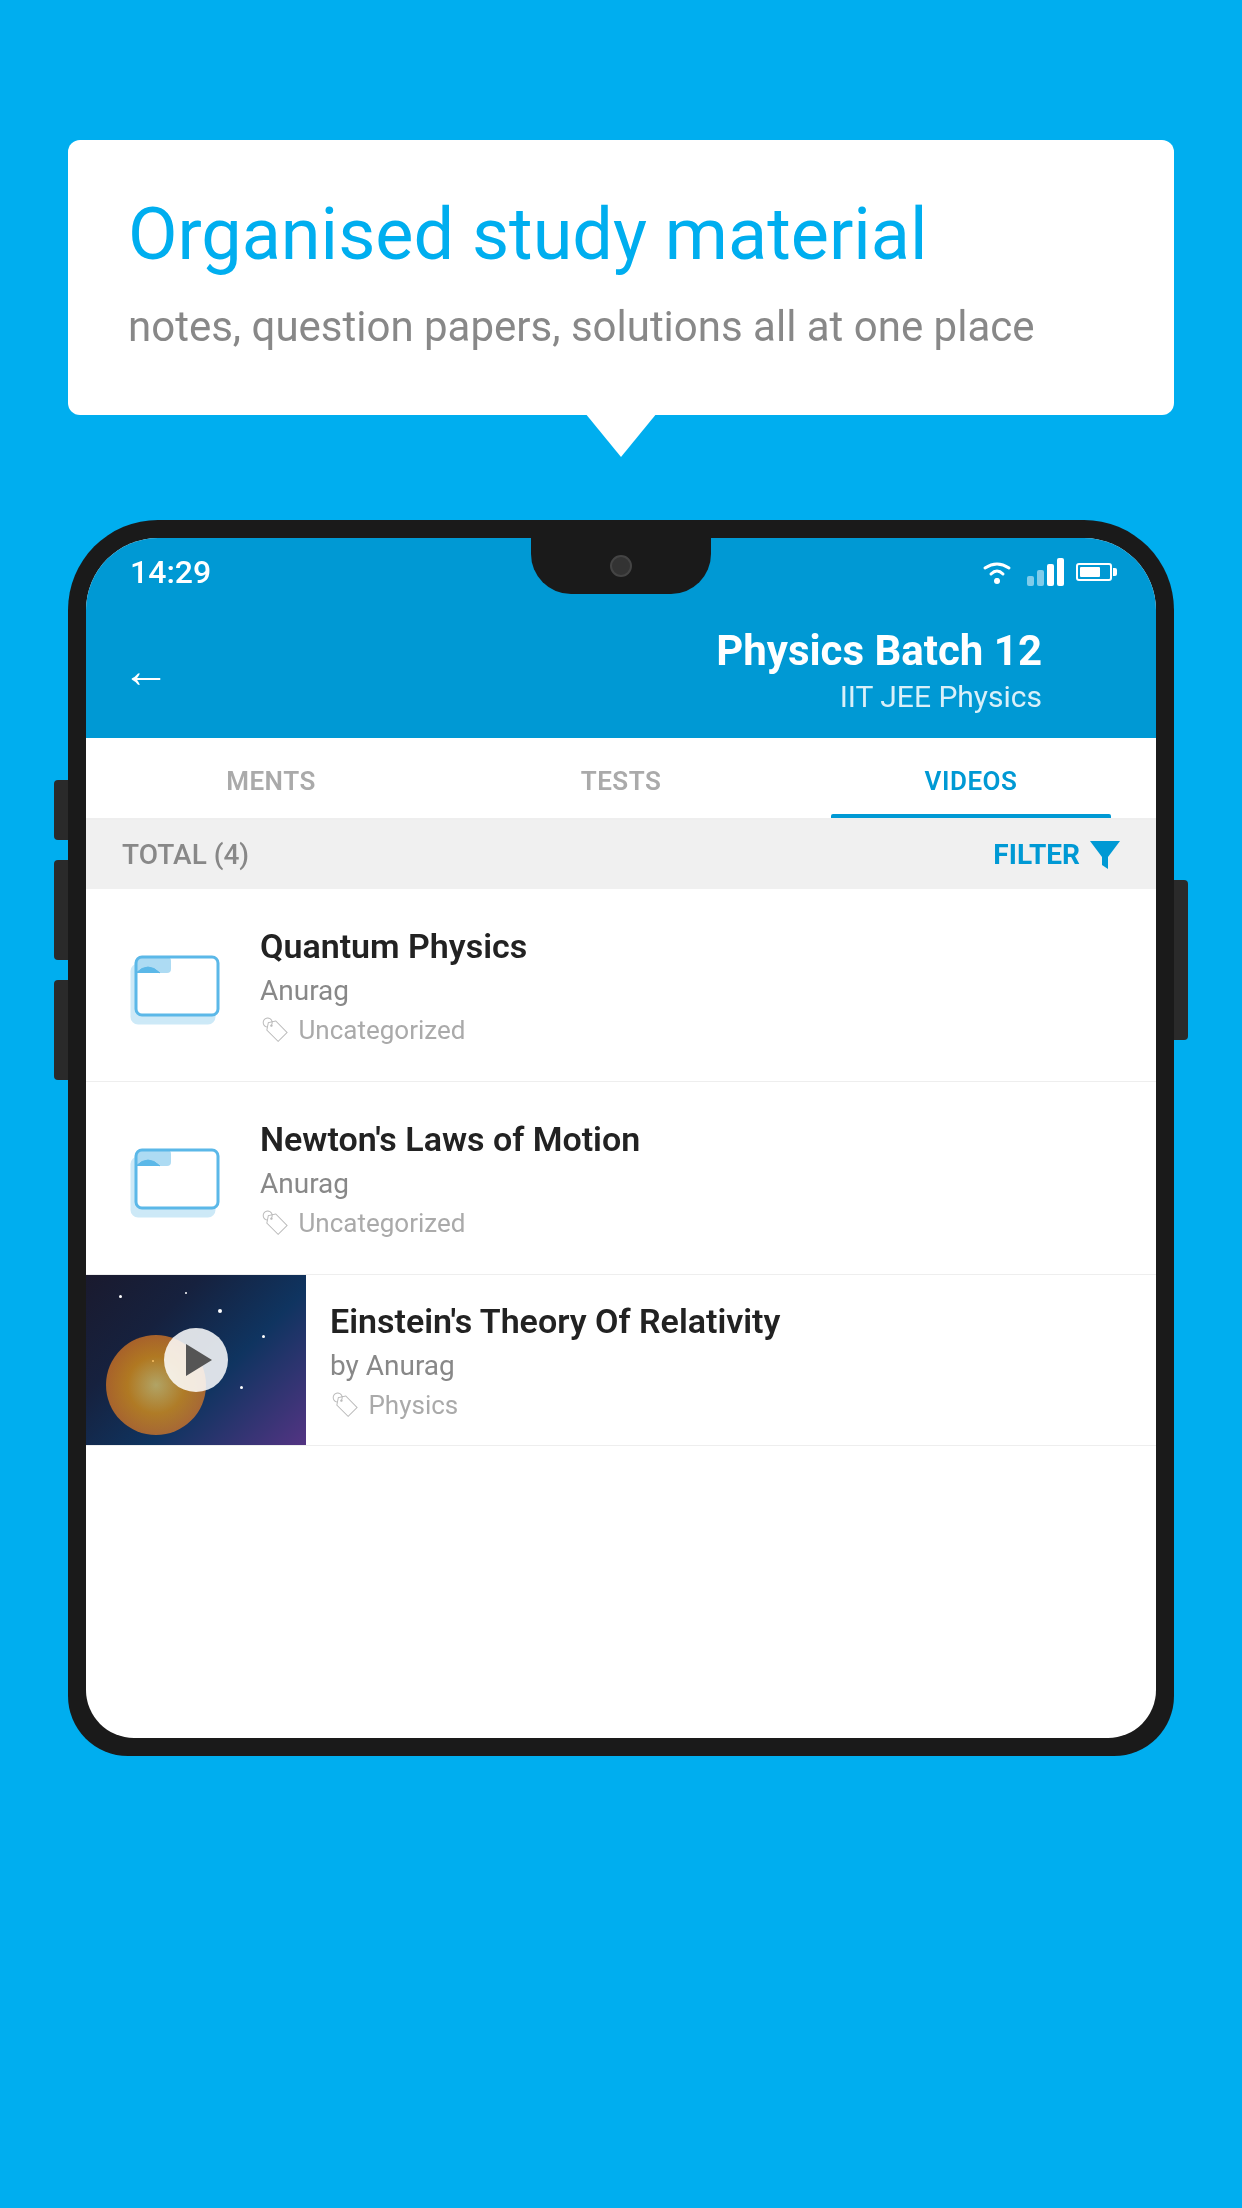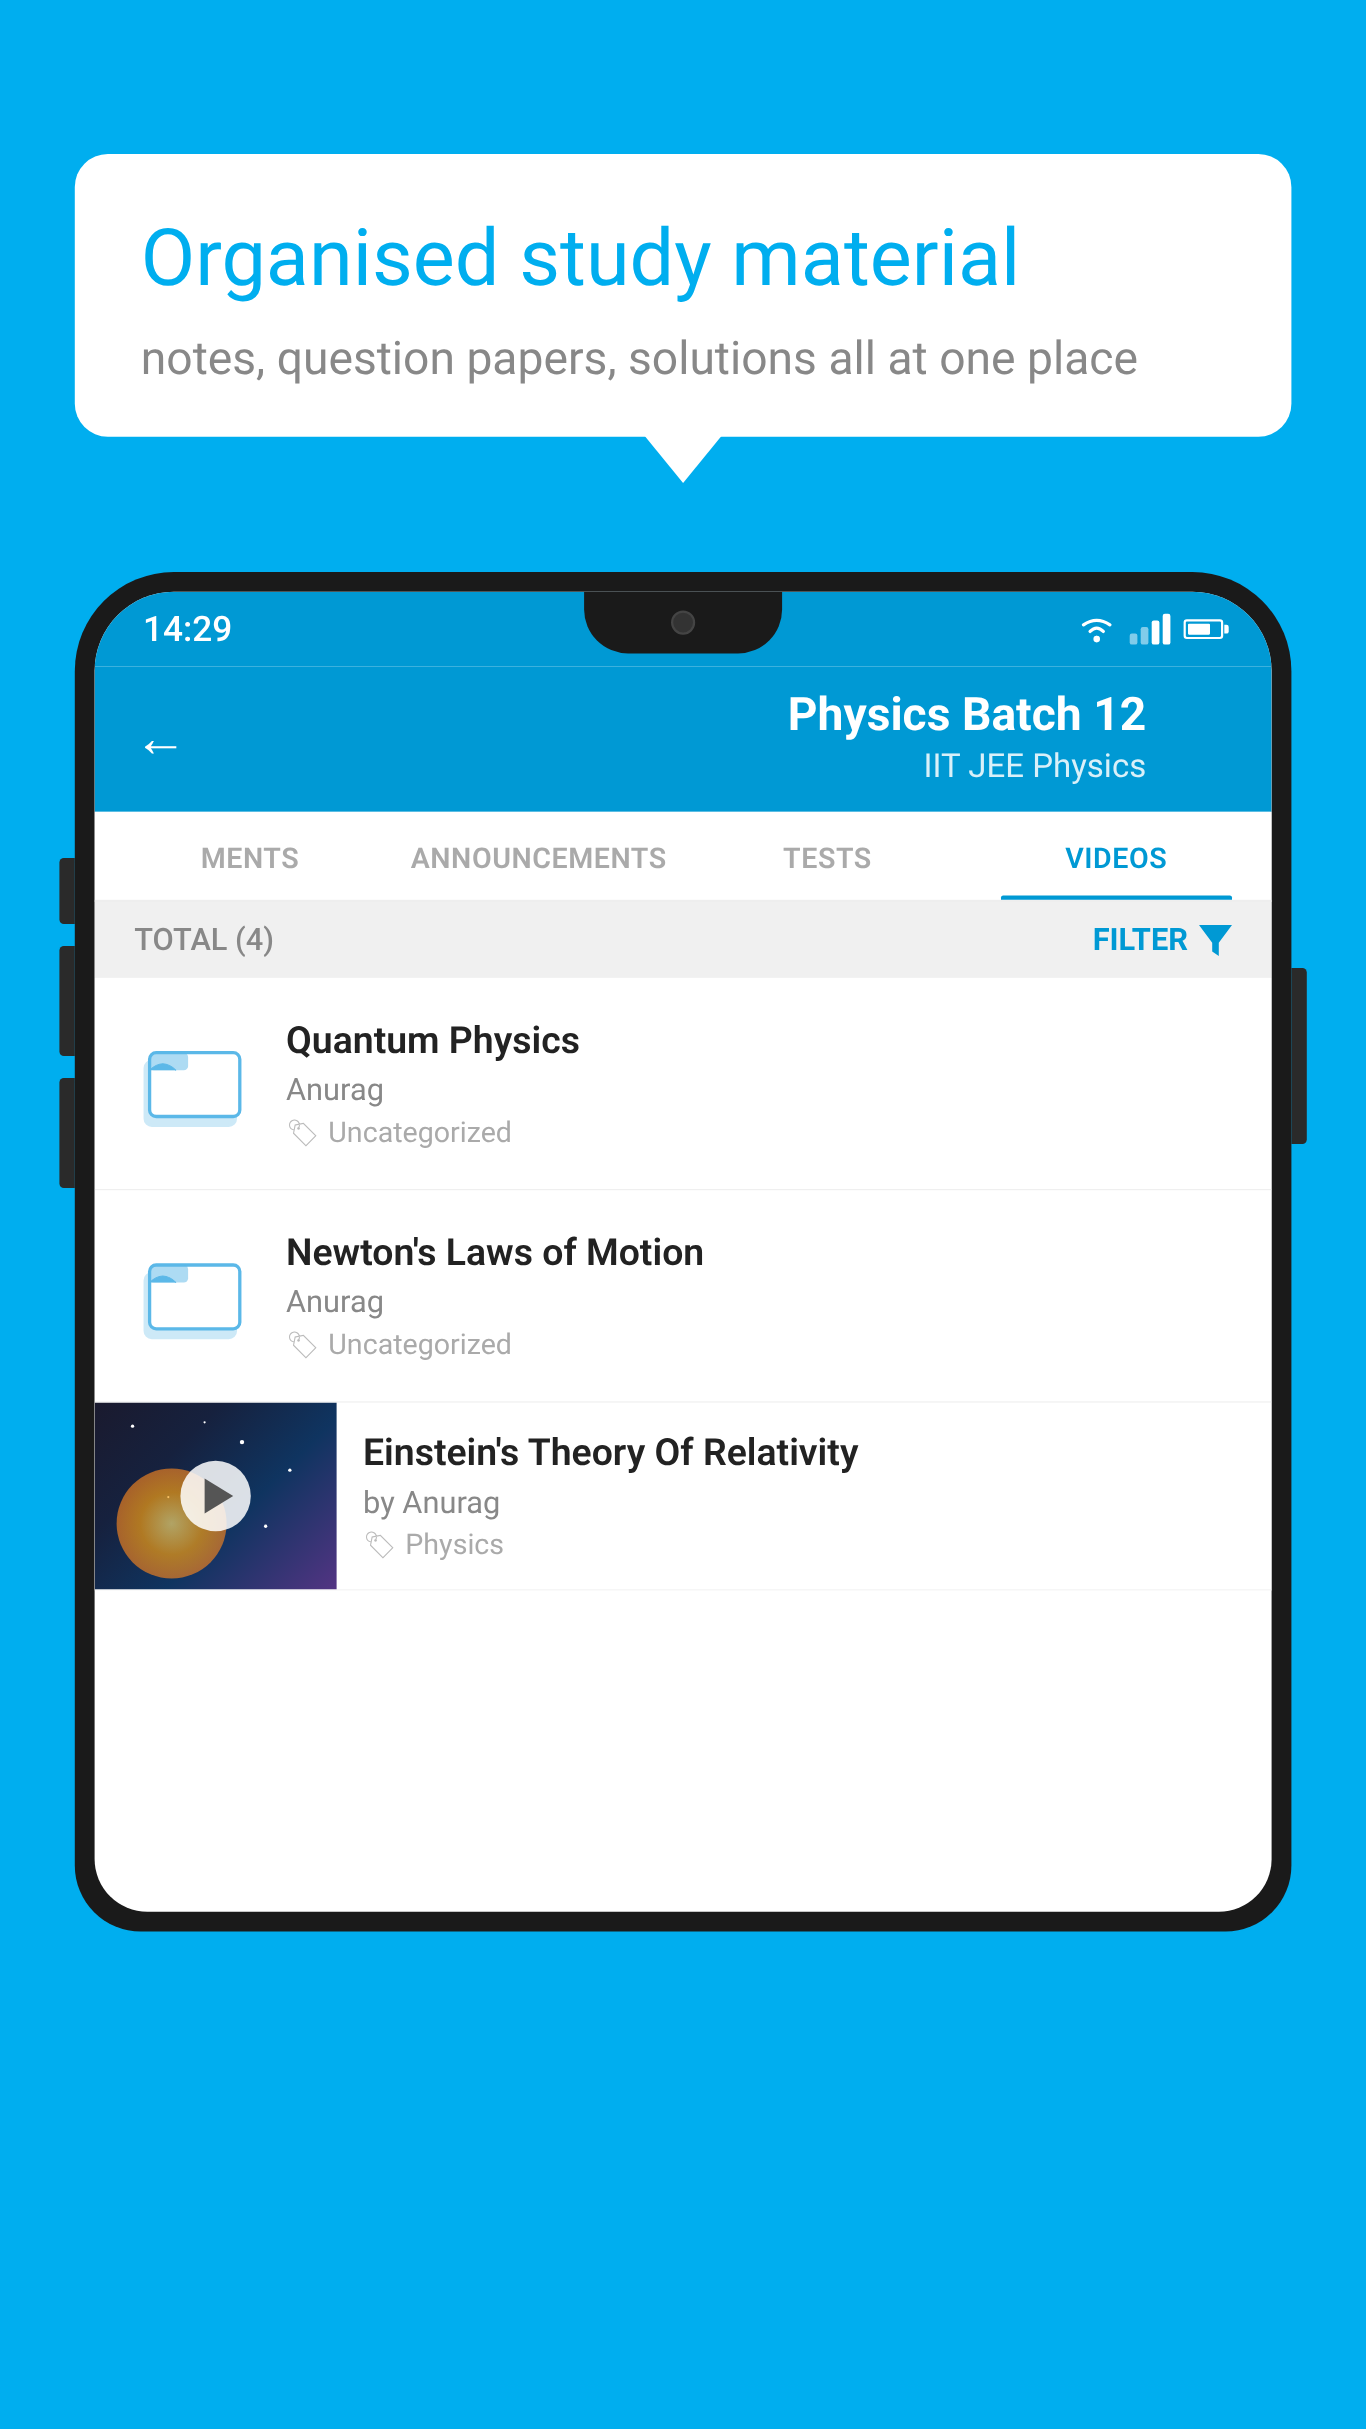--- a/index.html
+++ b/index.html
@@ -16,22 +16,22 @@
     
     .speech-bubble-container {
       position: absolute;
       top: 140px;
       left: 68px;
       right: 68px;
     }
 
     .speech-bubble {
       background: white;
-      border-radius: 30px;
-      padding: 52px 60px 46px 60px;
+      border-radius: 12px;
+      padding: 52px 60px 64px 60px;
       position: relative;
     }
 
     .speech-bubble::after {
       content: '';
       position: absolute;
       bottom: -42px;
       left: 50%;
       transform: translateX(-50%);
       width: 0;
@@ -495,23 +495,20 @@
         <div class="header-title-group">
           <div class="header-title">Physics Batch 12</div>
           <div class="header-subtitle">IIT JEE   Physics</div>
         </div>
         <div style="width:48px;"></div>
       </div>
 
       <div class="tabs-bar">
         <div class="tab-item">
           <span>MENTS</span>
-        </div>
-        <div class="tab-item">
-          <span>ANNOUNCEMENTS</span>
         </div>
         <div class="tab-item">
           <span>TESTS</span>
         </div>
         <div class="tab-item active">
           <span>VIDEOS</span>
         </div>
       </div>
 
 

